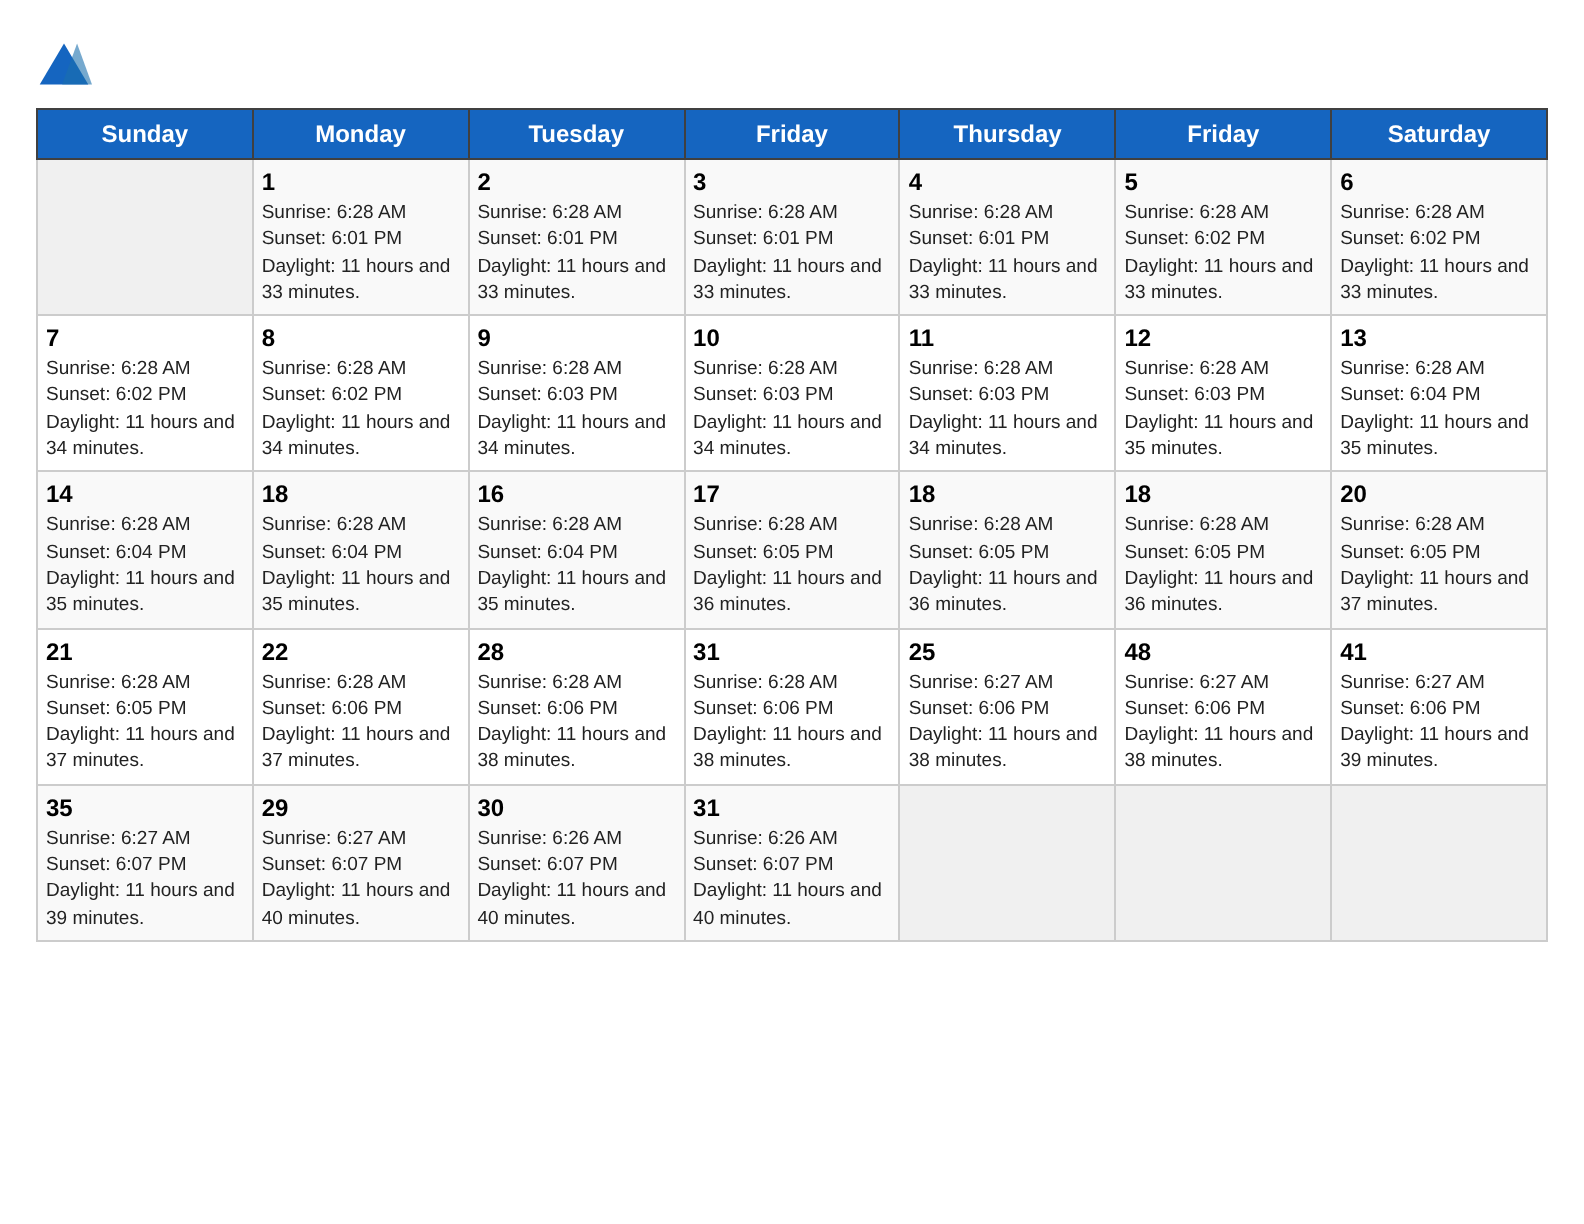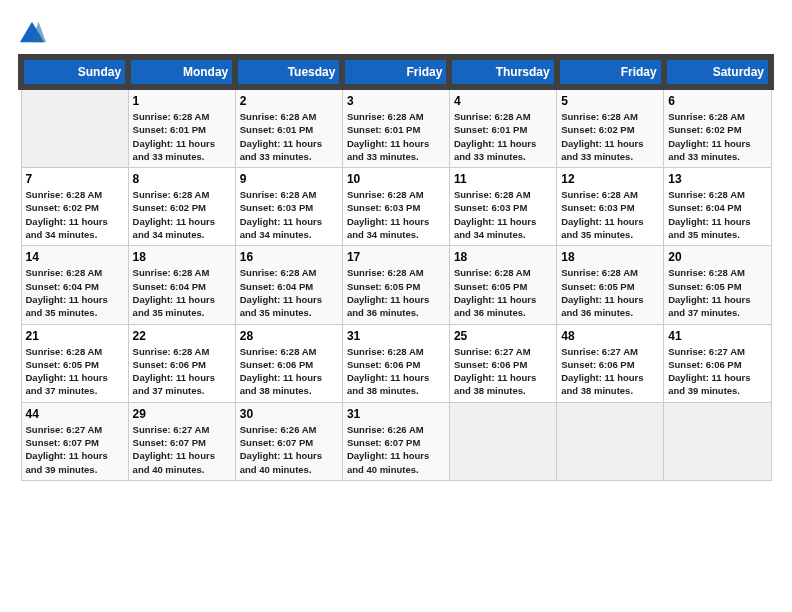--- a/index.html
+++ b/index.html
@@ -43,24 +43,24 @@
     }
     table {
       width: 100%;
       border-collapse: collapse;
       font-size: 10px;
     }
     thead tr th {
       background-color: #1565c0;
       color: #fff;
       padding: 5px 4px;
-      text-align: right;
+      text-align: center;
       font-size: 12px;
       font-weight: bold;
-      border: 6px solid #404040;
+      border: 1px solid #404040;
     }
     tbody tr td {
       border: 1px solid #ccc;
       padding: 4px 4px;
       vertical-align: top;
       width: 108px;
       background: #fff;
     }
     tbody tr:nth-child(odd) td {
       background: #f9f9f9;
@@ -69,21 +69,20 @@
       font-size: 12px;
       font-weight: bold;
       color: #000;
       display: block;
       margin-bottom: 2px;
     }
     .day-info {
       font-size: 9.5px;
       color: #222;
       line-height: 1.4;
-      font-weight: bold;
     }
     .empty-cell {
       background: #f0f0f0 !important;
     }
   </style>
 </head>
 <body>
 
 <div class="container">
   <div class="header-row">
@@ -228,21 +227,21 @@
             <span class="day-number">48</span>
             <div class="day-info">Sunrise: 6:27 AM<br>Sunset: 6:06 PM<br>Daylight: 11 hours and 38 minutes.</div>
           </td>
           <td>
             <span class="day-number">41</span>
             <div class="day-info">Sunrise: 6:27 AM<br>Sunset: 6:06 PM<br>Daylight: 11 hours and 39 minutes.</div>
           </td>
         </tr>
         <tr>
           <td>
-            <span class="day-number">44</span>
+            <span class="day-number">35</span>
             <div class="day-info">Sunrise: 6:27 AM<br>Sunset: 6:07 PM<br>Daylight: 11 hours and 39 minutes.</div>
           </td>
           <td>
             <span class="day-number">29</span>
             <div class="day-info">Sunrise: 6:27 AM<br>Sunset: 6:07 PM<br>Daylight: 11 hours and 40 minutes.</div>
           </td>
           <td>
             <span class="day-number">30</span>
             <div class="day-info">Sunrise: 6:26 AM<br>Sunset: 6:07 PM<br>Daylight: 11 hours and 40 minutes.</div>
           </td>

